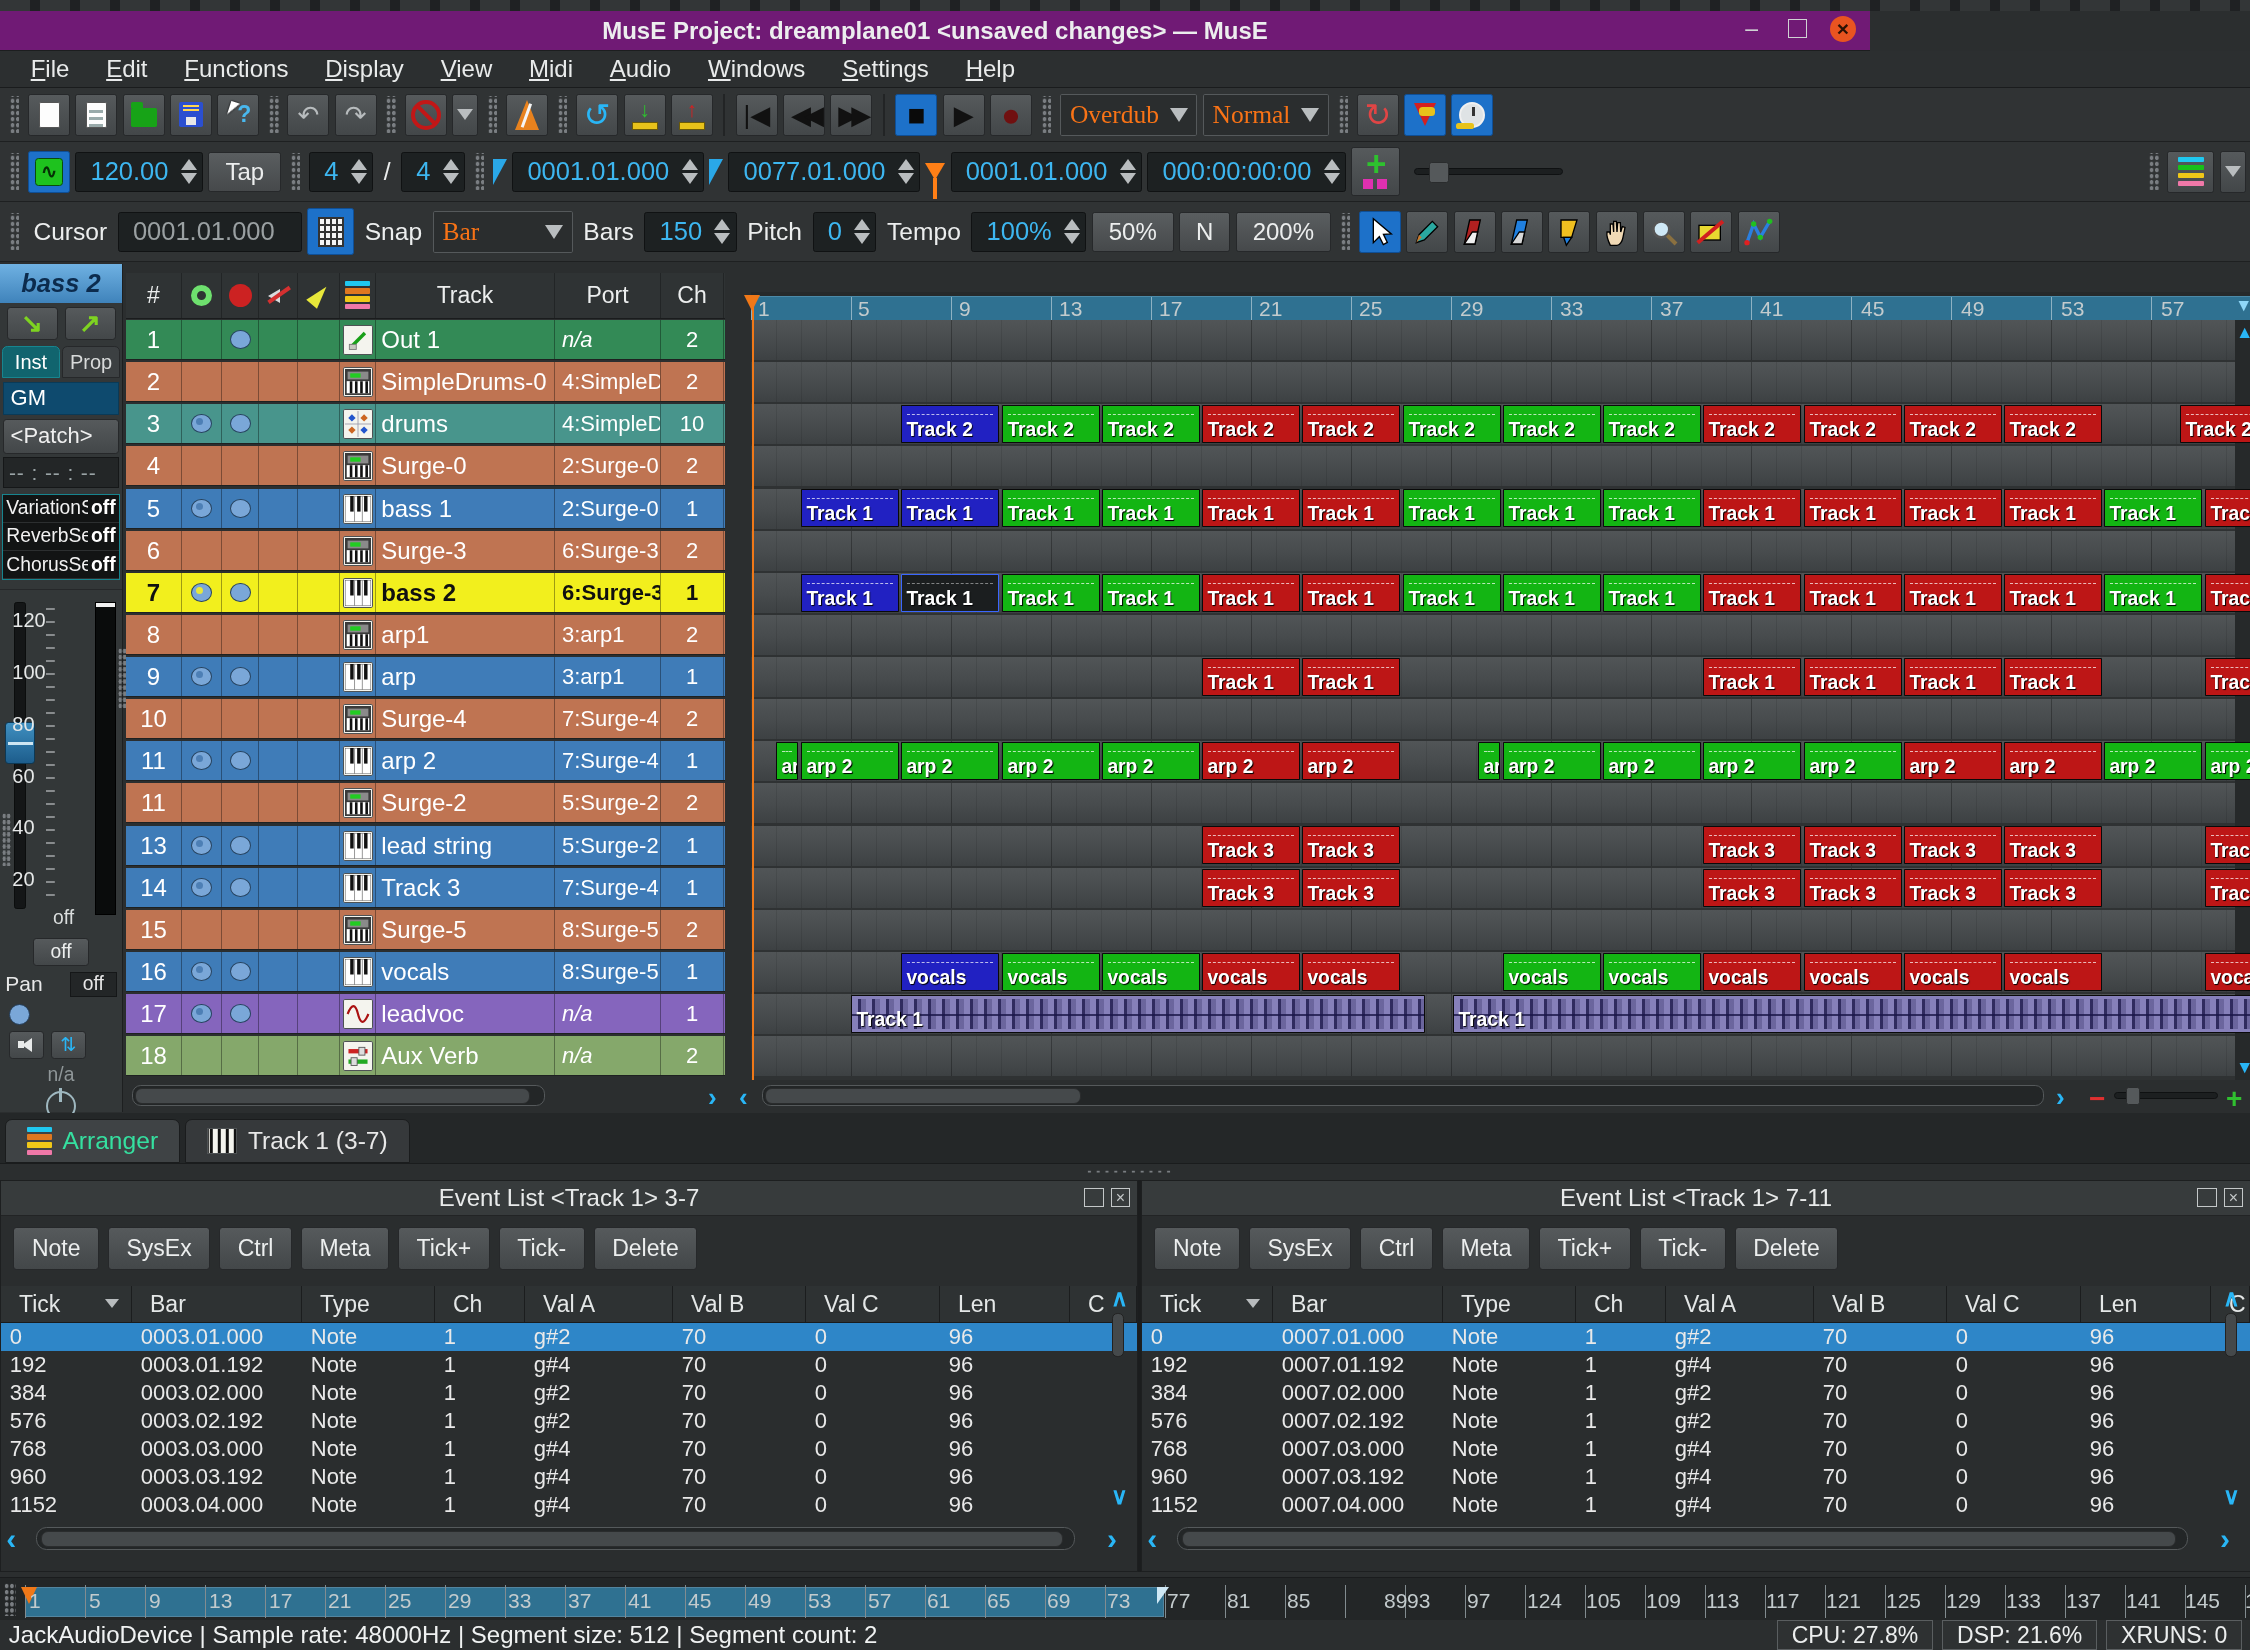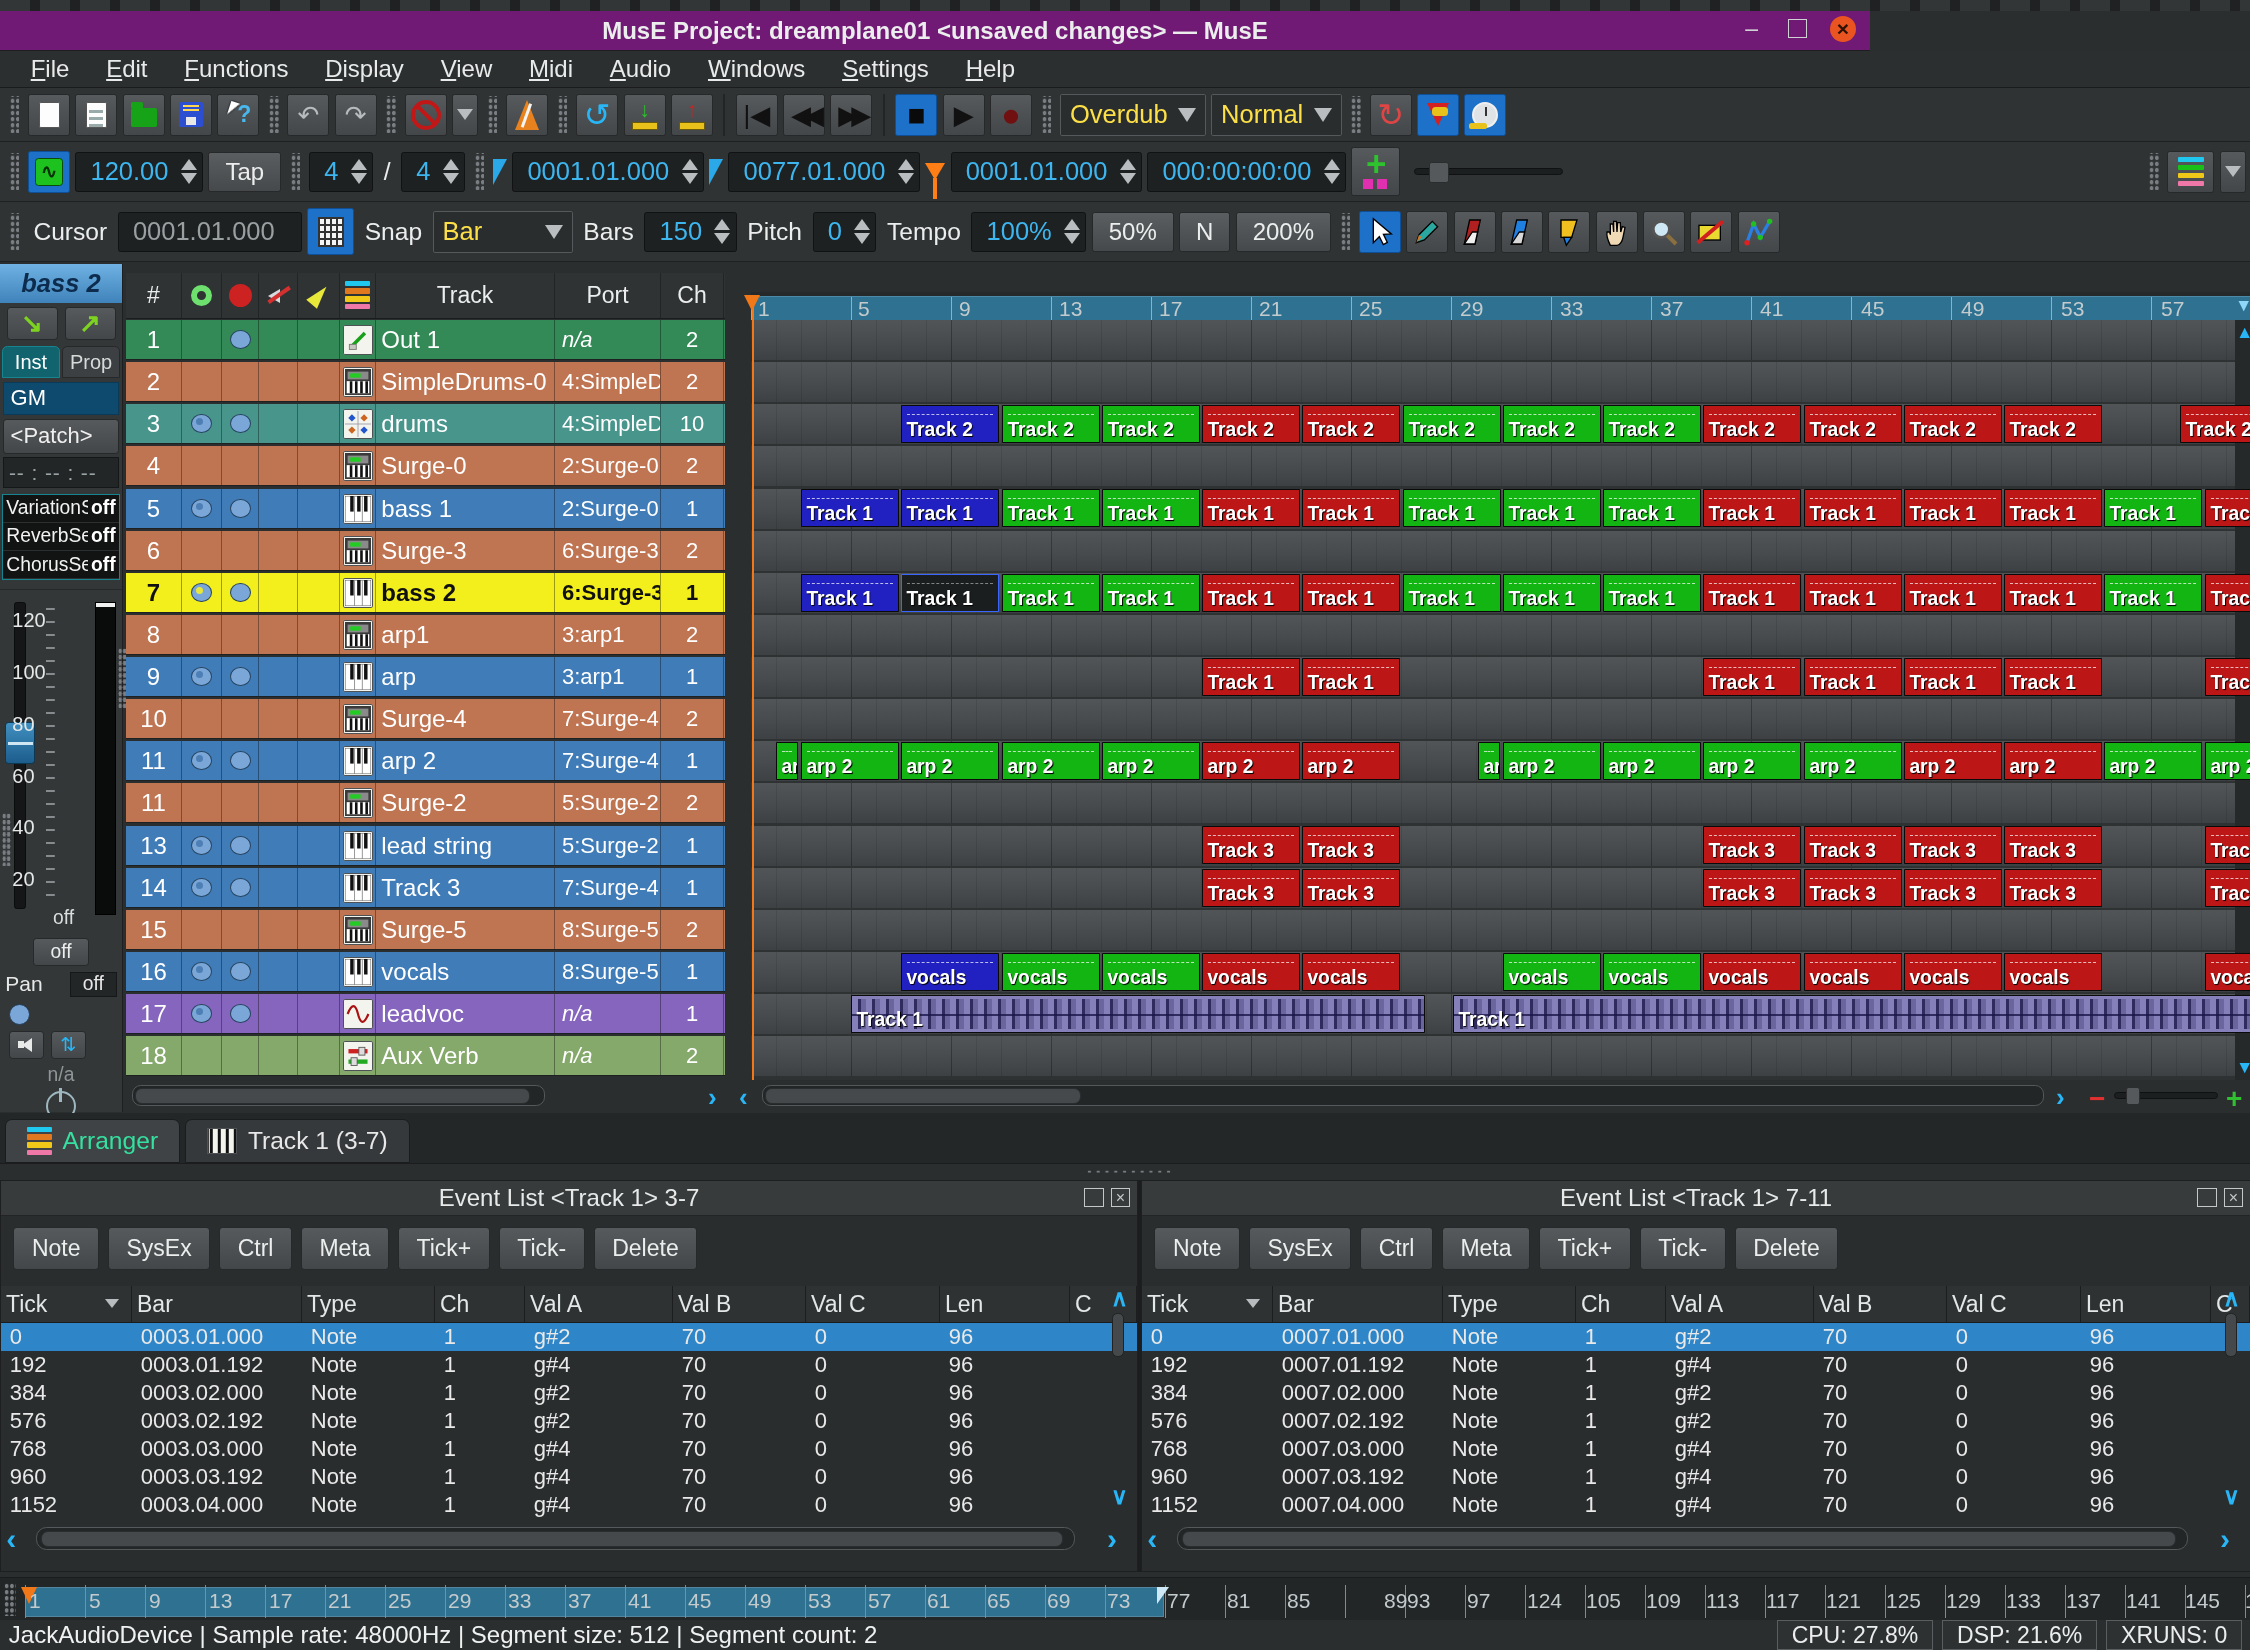--- a/index.html
+++ b/index.html
@@ -58,21 +58,21 @@
   .i-plug{position:absolute;left:-6.1px;top:-19.3px;width:16px;height:8.8px;background:#e8c21a;border-radius:3.5px;}
   .spin{display:flex;align-items:center;background:#1d2122;border:0.9px solid #101213;border-radius:2.6px;height:40px;padding:0 5.3px;flex:none;}
   .spin .val{color:#3db6f0;font-size:25.5px;padding:0 8.8px;white-space:nowrap;}
   .spin .val.gray{color:#9aa0a2;}
   .arrows{display:flex;flex-direction:column;gap:2.6px;margin-left:3.5px;}
   .tri-up{width:0;height:0;border-left:8px solid transparent;border-right:8px solid transparent;border-bottom:11.4px solid #b9bdbf;}
   .tri-dn{width:0;height:0;border-left:8px solid transparent;border-right:8px solid transparent;border-top:11.4px solid #b9bdbf;}
   .tb-label{font-size:24.6px;color:#eceeee;padding:0 5.3px;white-space:nowrap;}
   .raised{background:linear-gradient(#5a5e60,#46494b);border:0.9px solid #26282a;border-radius:2.6px;color:#eceeee;font-size:24px;display:flex;align-items:center;justify-content:center;height:40px;padding:0 16px;flex:none;}
   .combo{display:flex;align-items:center;background:#2a2d2e;border:0.9px solid #55595b;border-radius:1.8px;height:42px;padding:0 8.8px;gap:10.5px;flex:none;}
-  .combo .cval{color:#fde047;font-size:25.5px;}
+  .combo .cval{color:#f97316;font-size:25.5px;font-family:Liberation Serif, serif;}
   .combo .dn{width:0;height:0;border-left:9.7px solid transparent;border-right:9.7px solid transparent;border-top:14px solid #b9bdbf;}
   .i-sig{width:28px;height:28px;background:#1ec21e;border:1.8px solid #0a4d0a;border-radius:3.5px;color:#063006;display:flex;align-items:center;justify-content:center;font-size:19.3px;font-weight:bold;}
   .i-flagblue{width:0;height:0;border-top:26px solid #2aa8e8;border-right:14px solid transparent;}
   .i-funnel{width:0;height:0;border-left:10.5px solid transparent;border-right:10.5px solid transparent;border-top:17.6px solid #ff7f16;position:relative;}
   .i-funnel::after{content:"";position:absolute;left:-1.8px;top:-1.8px;width:3.5px;height:21px;background:#ff7f16;}
   .i-addtrack{position:relative;width:30px;height:35px;}
   .i-addtrack::before{content:"+";position:absolute;left:5.3px;top:-10.5px;font-size:35px;font-weight:bold;color:#2ec22e;}
   .i-addtrack::after{content:"";position:absolute;left:1.8px;bottom:0;width:10.5px;height:10.5px;background:#e030b0;box-shadow:14px 0 0 #e030b0;}
   .hslider{width:149px;height:7px;background:#1c1f20;border:0.9px solid #0f1112;border-radius:3.5px;position:relative;margin:0 8.8px;}
   .hslider .hthumb{position:absolute;left:14px;top:-7px;width:19.3px;height:21px;background:#55595b;border:0.9px solid #2a2c2d;border-radius:2.6px;}
@@ -207,21 +207,21 @@
 
   
   .ev-panel{position:absolute;top:1180px;height:392px;background:#2a2d2e;border:0.9px solid #1d1f20;}
   .ev-title{position:relative;height:35px;background:#373b3c;border-bottom:0.9px solid #222425;display:flex;align-items:center;justify-content:center;font-size:24px;color:#e8eaea;}
   .ev-winbtns{position:absolute;right:7px;top:7px;display:flex;gap:7px;}
   .ev-wb{width:19.3px;height:19.3px;border:1.8px solid #c4c8c9;position:relative;color:#c4c8c9;font-size:16px;display:flex;align-items:center;justify-content:center;}
   .ev-buttons{display:flex;gap:8.8px;padding:10.5px 0 0 12.3px;}
   .ev-btn{background:linear-gradient(#565a5c,#434749);border:0.9px solid #26282a;border-radius:3.5px;color:#eceeee;font-size:23px;padding:7px 17.6px;}
   .ev-grid{display:grid;}
   .ev-header{position:absolute;left:0;top:105px;height:37px;width:100%;background:#2e3233;border-bottom:1.8px solid #191b1c;}
-  .ev-header .cell{display:flex;align-items:center;padding-left:5px;font-size:23px;color:#e4e7e7;border-right:0.9px solid #1b1d1e;height:100%;position:relative;}
+  .ev-header .cell{display:flex;align-items:center;padding-left:18px;font-size:23px;color:#e4e7e7;border-right:0.9px solid #1b1d1e;height:100%;position:relative;}
   .sort-dn{width:0;height:0;border-left:7px solid transparent;border-right:7px solid transparent;border-top:9.7px solid #b8bcbe;position:absolute;right:12.3px;top:13px;}
   .ev-rows{position:absolute;left:0;top:142px;width:100%;}
   .ev-row{height:28px;align-items:center;}
   .ev-row .cell{padding-left:8.8px;font-size:22px;color:#e9e9e9;white-space:nowrap;overflow:hidden;}
   .ev-row.sel{background:#2e86c8;}
   .ev-hscroll{position:absolute;left:35px;top:346px;height:23px;border:0.9px solid #55595b;border-radius:10.5px;background:#232627;}
   .ev-hl{position:absolute;left:5.3px;top:341px;font-size:30px;font-weight:bold;color:#29b6f6;}
   .ev-hr{position:absolute;top:341px;font-size:30px;font-weight:bold;color:#29b6f6;}
   .ev-vup{position:absolute;top:104px;font-size:23px;color:#29b6f6;font-weight:bold;}
   .ev-vdn{position:absolute;top:302px;font-size:23px;color:#29b6f6;font-weight:bold;}

